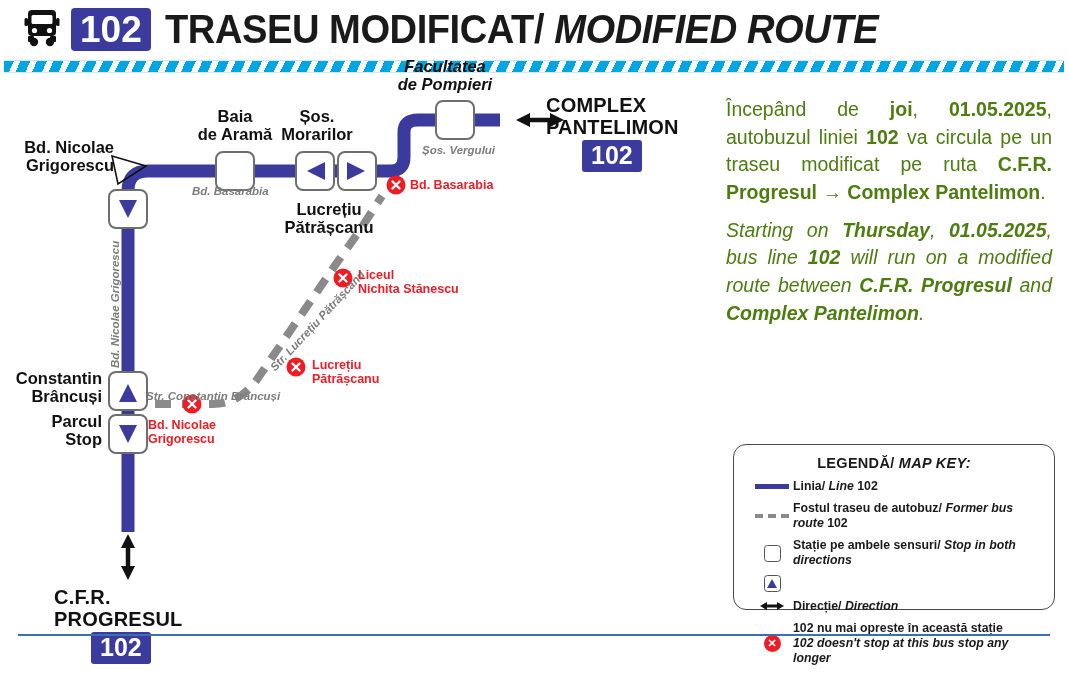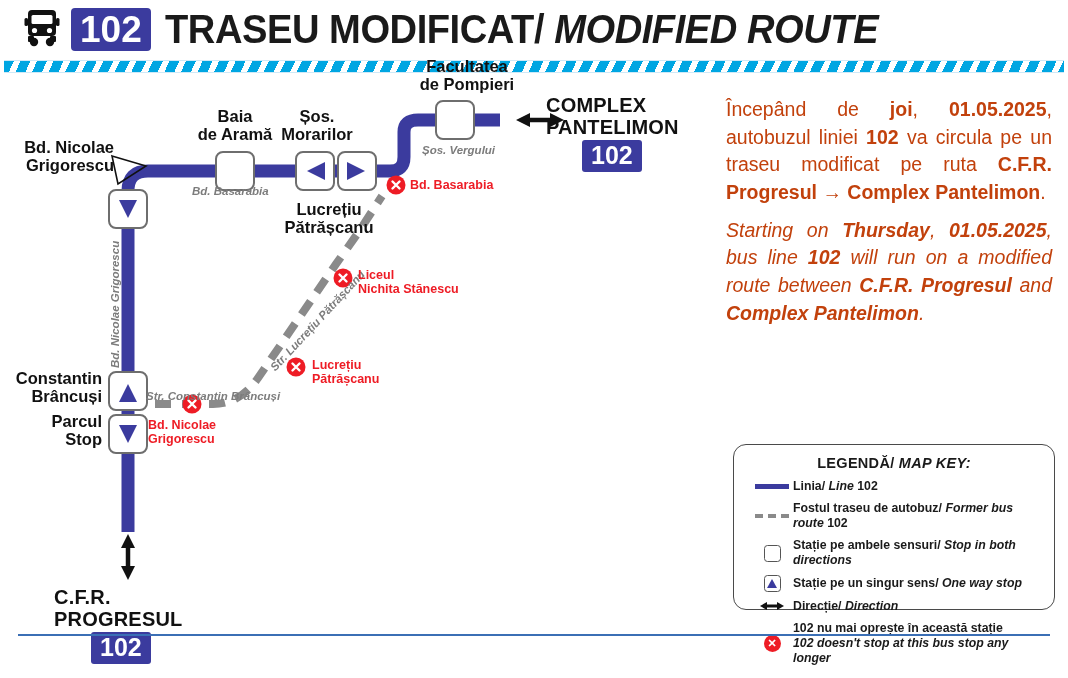--- a/index.html
+++ b/index.html
@@ -69,21 +69,21 @@
   }
   .badge-term {
     position: absolute; background: #3b3b9e; color: #fff;
     font-size: 25px; font-weight: bold; padding: 1px 9px 2px;
     border-radius: 3px;
   }
 
   
   .panel { position: absolute; left: 726px; top: 96px; width: 326px; }
   .para {
-    font-size: 19.5px; line-height: 1.42; color: #c2410c;
+    font-size: 19.5px; line-height: 1.42; color: #4d7c0f;
     text-align: justify; text-justify: inter-word;
   }
   .para b { font-weight: bold; }
   .para-en { margin-top: 10px; font-style: italic; }
   .para-en b { font-style: italic; font-weight: bold; }
 
   
   .legend {
     position: absolute; left: 733px; top: 444px; width: 322px; height: 166px;
     border: 1.6px solid #4a4a4a; border-radius: 13px; background: #fff;
@@ -243,21 +243,21 @@
       <span>de Aramă</span>
     </div>
     <div class="lbl stop" style="left:268px; top:29px; width:98px;">
       <span>Șos.</span><br>
       <span>Morarilor</span>
     </div>
     <div class="lbl stop" style="left:274px; top:122px; width:110px;">
       <span>Lucrețiu</span><br>
       <span>Pătrășcanu</span>
     </div>
-    <div class="lbl stop" style="left:402px; top:-21px; width:130px;">
+    <div class="lbl stop" style="left:380px; top:-21px; width:130px;font-style:italic;">
       <span>Facultatea</span><br>
       <span>de Pompieri</span>
     </div>
     <div class="lbl stop" style="left:-4px; top:291px; text-align:right; width:106px;">
       <span>Constantin</span><br>
       <span>Brâncuși</span>
     </div>
     <div class="lbl stop" style="left:14px; top:334px; text-align:right; width:88px;">
       <span>Parcul</span><br>
       <span>Stop</span>
@@ -326,21 +326,20 @@
         </div>
       <div class="txt"><span>Stație pe ambele sensuri/</span> <i>Stop in both directions</i></div>
     </div>
 
     <div class="lrow">
       <div class="ico">
           <div class="sq-one">
             <i></i>
           </div>
         </div>
-      <div class="txt"><span>Stație pe un singur sens/</span> <i>One way stop</i></div>
     </div>
 
     <div class="lrow">
       <div class="ico">
         <svg width="26" height="12" viewBox="0 0 26 12">
           <line x1="6" y1="6" x2="20" y2="6" stroke="#111" stroke-width="3"></line>
           <polygon points="1,6 8,2 8,10" fill="#111"></polygon>
           <polygon points="25,6 18,2 18,10" fill="#111"></polygon>
         </svg>
       </div>

